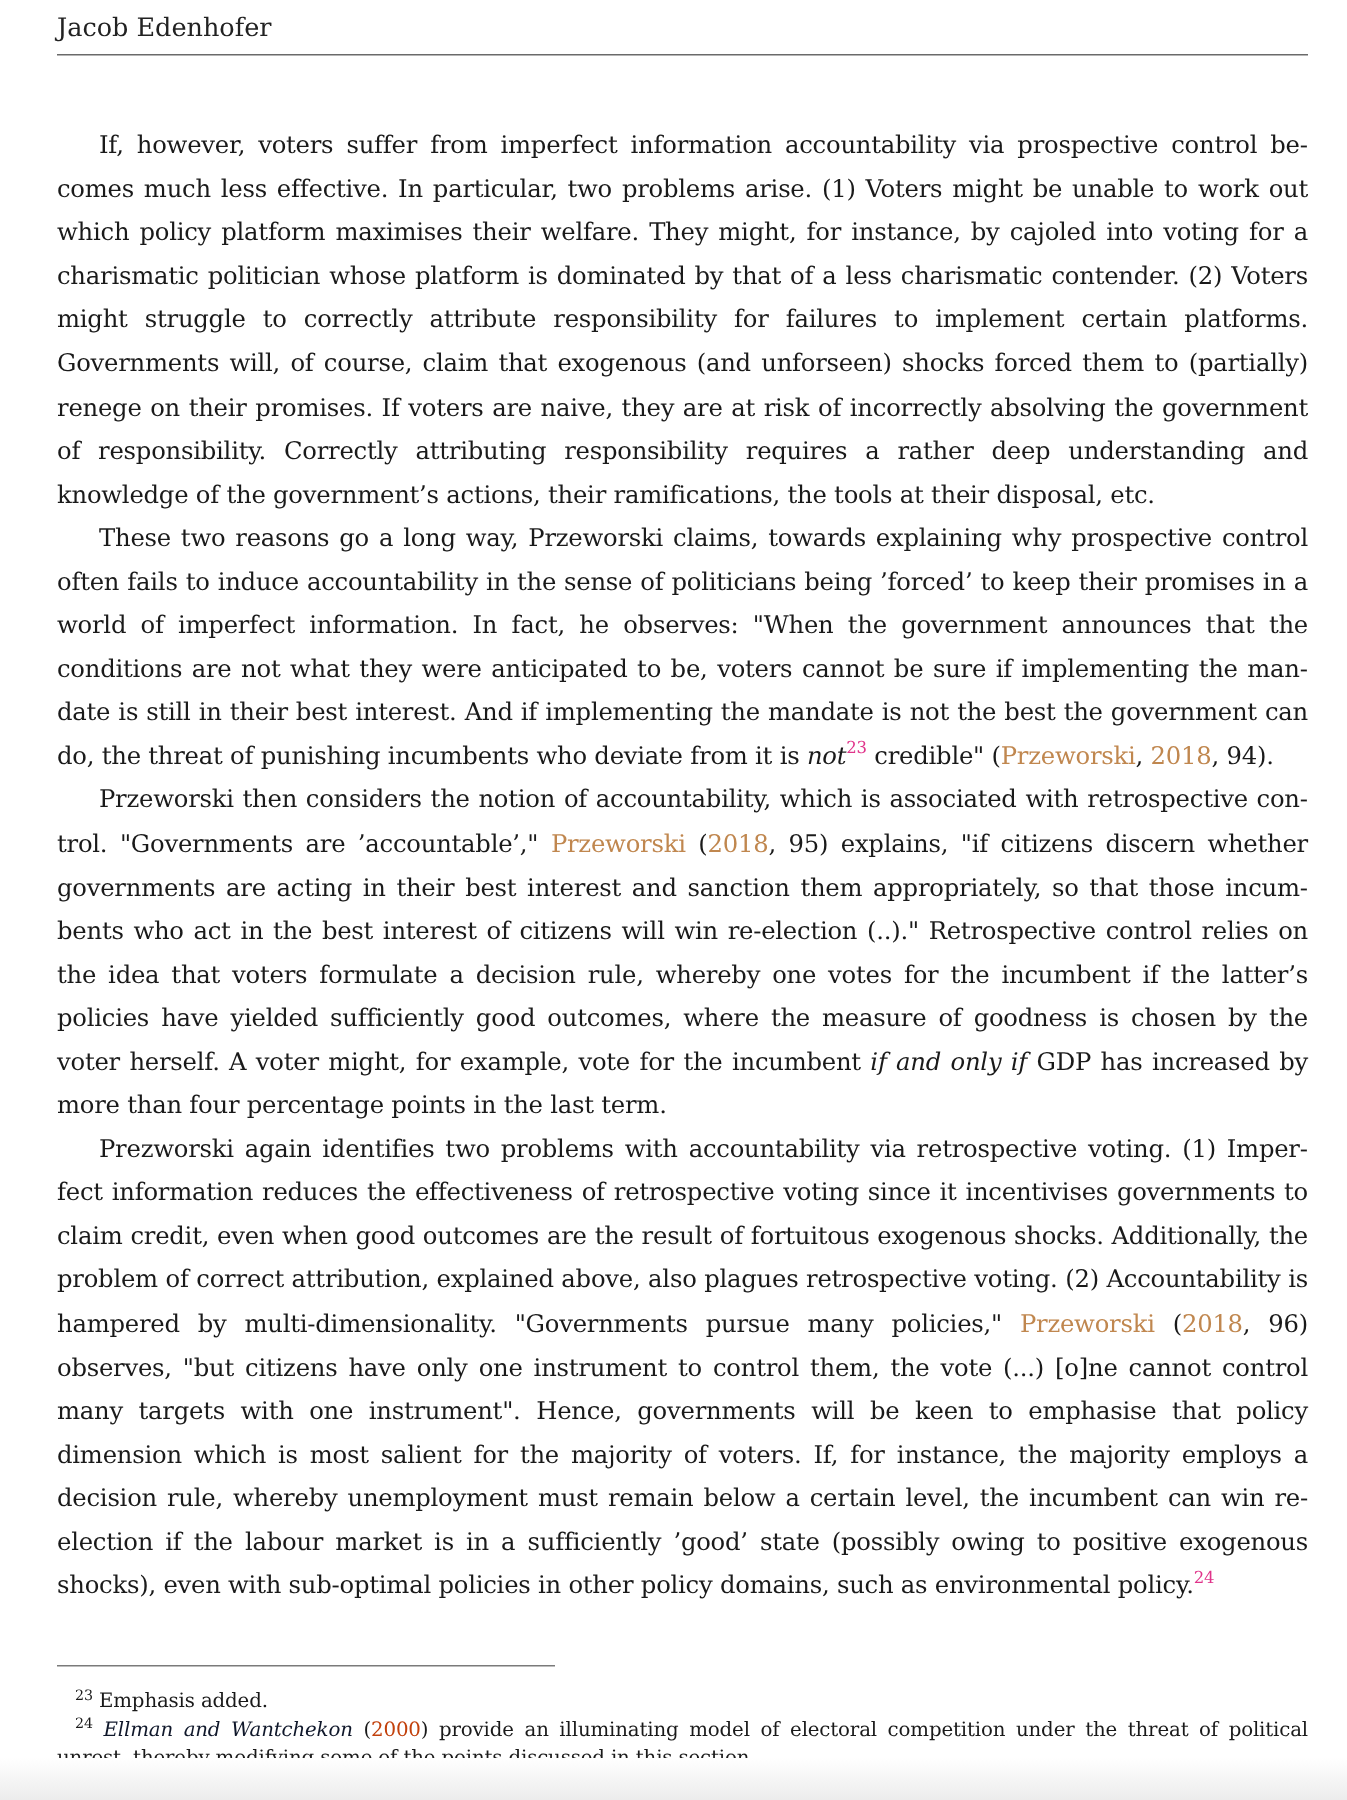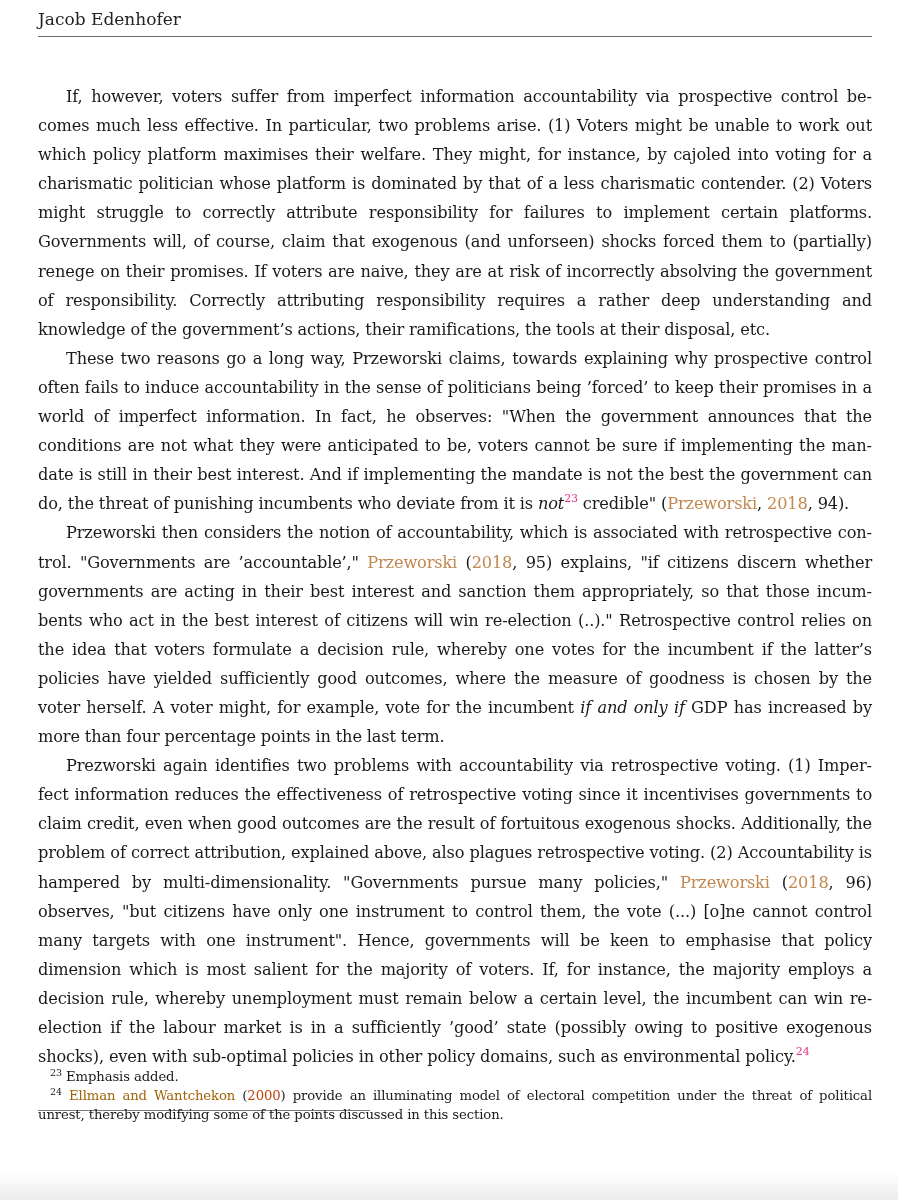--- a/index.html
+++ b/index.html
@@ -26,21 +26,21 @@
     letter-spacing: -0.15px;
   }
   .body-text p { margin: 0; text-indent: 28px; }
   .cite { color: #c0874f; }
   .fnmark { color: #e0338a; font-size: 11px; vertical-align: 7px; line-height: 0; }
   em { }
   .fn-rule {
     position: absolute; left: 0; top: 1110px; width: 332px; height: 1px; background: #7a7a7a;
   }
   .footnotes {
-    position: absolute; left: 0; top: 1067px; width: 834px;
+    position: absolute; left: 0; top: 1125px; width: 834px;
     font-size: 13.2px; line-height: 19px; text-align: justify;
     letter-spacing: -0.1px;
   }
   .footnotes p { margin: 0; text-indent: 12px; }
   .fn-num { font-size: 9.5px; vertical-align: 5px; line-height: 0; color: #1a1a1a; }
   .bottom-shade {
     position: absolute; left: 0; bottom: 0; width: 898px; height: 28px;
     background: linear-gradient(#ffffff, #ececec);
   }
 </style>
@@ -58,16 +58,16 @@
     <p><span>Prezworski again identifies two problems with accountability via retrospective voting. (1) Imper­fect information reduces the effectiveness of retrospective voting since it incentivises governments to claim credit, even when good outcomes are the result of fortuitous exogenous shocks.  Additionally, the problem of correct attribution, explained above, also plagues retrospective voting.  (2) Account­ability is hampered by multi-dimensionality. "Governments pursue many policies," </span><span class="cite" style="color: rgb(192, 135, 79);">Przeworski</span><span> (</span><span class="cite" style="color: rgb(192, 135, 79);">2018</span><span>, 96) observes, "but citizens have only one instrument to control them, the vote (...) [o]ne cannot con­trol many targets with one instrument".  Hence, governments will be keen to emphasise that policy dimension which is most salient for the majority of voters.  If, for instance, the majority employs a decision rule, whereby unemployment must remain below a certain level, the incumbent can win re-election if the labour market is in a sufficiently ’good’ state (possibly owing to positive exogenous shocks), even with sub-optimal policies in other policy domains, such as environmental policy.</span><sup class="fnmark" style="color: rgb(224, 51, 138);">24</sup></p>
   </div>
 
   <div class="fn-rule"></div>
   <div class="footnotes">
     <p>
       <span class="fn-num">23</span>
     <span>Emphasis added.</span></p>
     <p>
       <span class="fn-num">24</span>
-    <span class="cite" style="color: #a16207;">Ellman and Wantchekon</span><span> (</span><span class="cite" style="color: #c2410c;">2000</span><span>) provide an illuminating model of electoral competition under the threat of political unrest, thereby modifying some of the points discussed in this section.</span></p>
+    <span class="cite" style="color: #0f172a; font-style: italic;">Ellman and Wantchekon</span><span> (</span><span class="cite" style="color: #c2410c;">2000</span><span>) provide an illuminating model of electoral competition under the threat of political unrest, thereby modifying some of the points discussed in this section.</span></p>
   </div>
 </div>
 <div class="bottom-shade"></div>
 
 </body></html>

